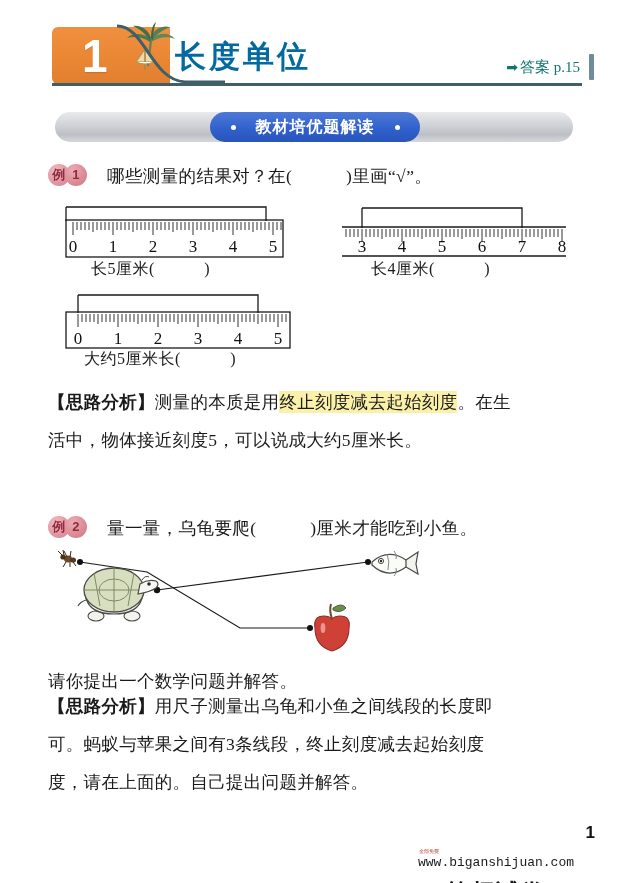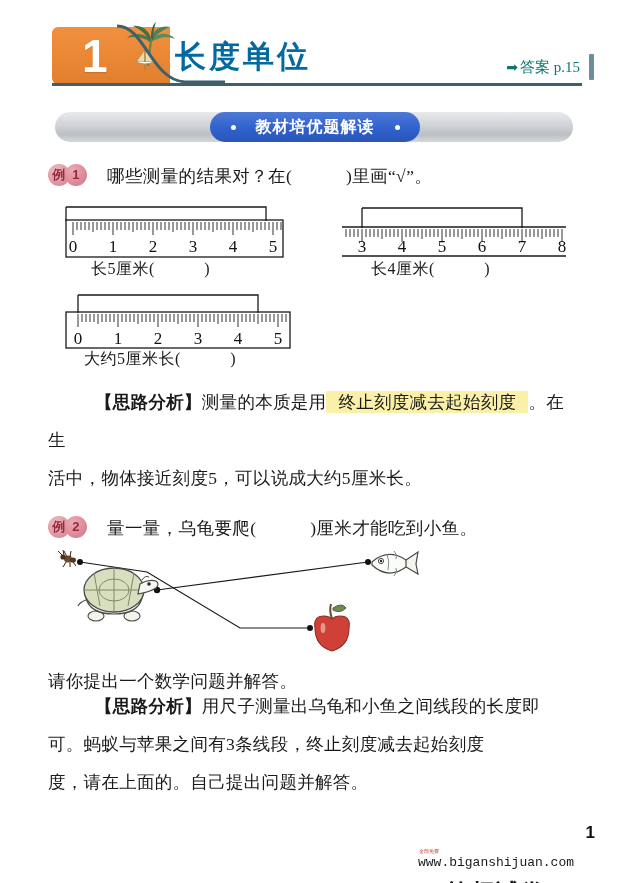--- a/index.html
+++ b/index.html
@@ -76,22 +76,22 @@
     position:absolute;top:0;width:22px;height:22px;border-radius:50%;
     background:radial-gradient(circle at 35% 30%,#f3b9bf 0%,#e198a2 55%,#d4808d 100%);
     color:#8e2c3c;font-family:"Liberation Sans",sans-serif;font-weight:700;
     font-size:13px;line-height:22px;text-align:center;
   }
   .ex-badge .b1{left:0;}
   .ex-badge .b2{left:17px;background:radial-gradient(circle at 35% 30%,#eeaab3 0%,#dd8c98 55%,#cf7683 100%);}
 
   .para{position:absolute;font-size:17.5px;line-height:38px;letter-spacing:.3px;}
   .label-blue{color:#2d4ea8;font-weight:700;}
-  .label-black{font-weight:700;margin-left:47px;}
-  .hl{background:#fbf0a8;padding:1px 12px;margin-top:16px;}
+  .label-black{font-weight:700;}
+  .hl{background:#fbf0a8;padding:1px 0;margin-top:16px;}
 
   .caption{position:absolute;font-size:16px;letter-spacing:.5px;white-space:nowrap;}
 
   
   .ruler{position:absolute;}
   .ruler svg{display:block;}
 
   
   .illus{position:absolute;left:50px;top:548px;width:400px;height:112px;}
 

